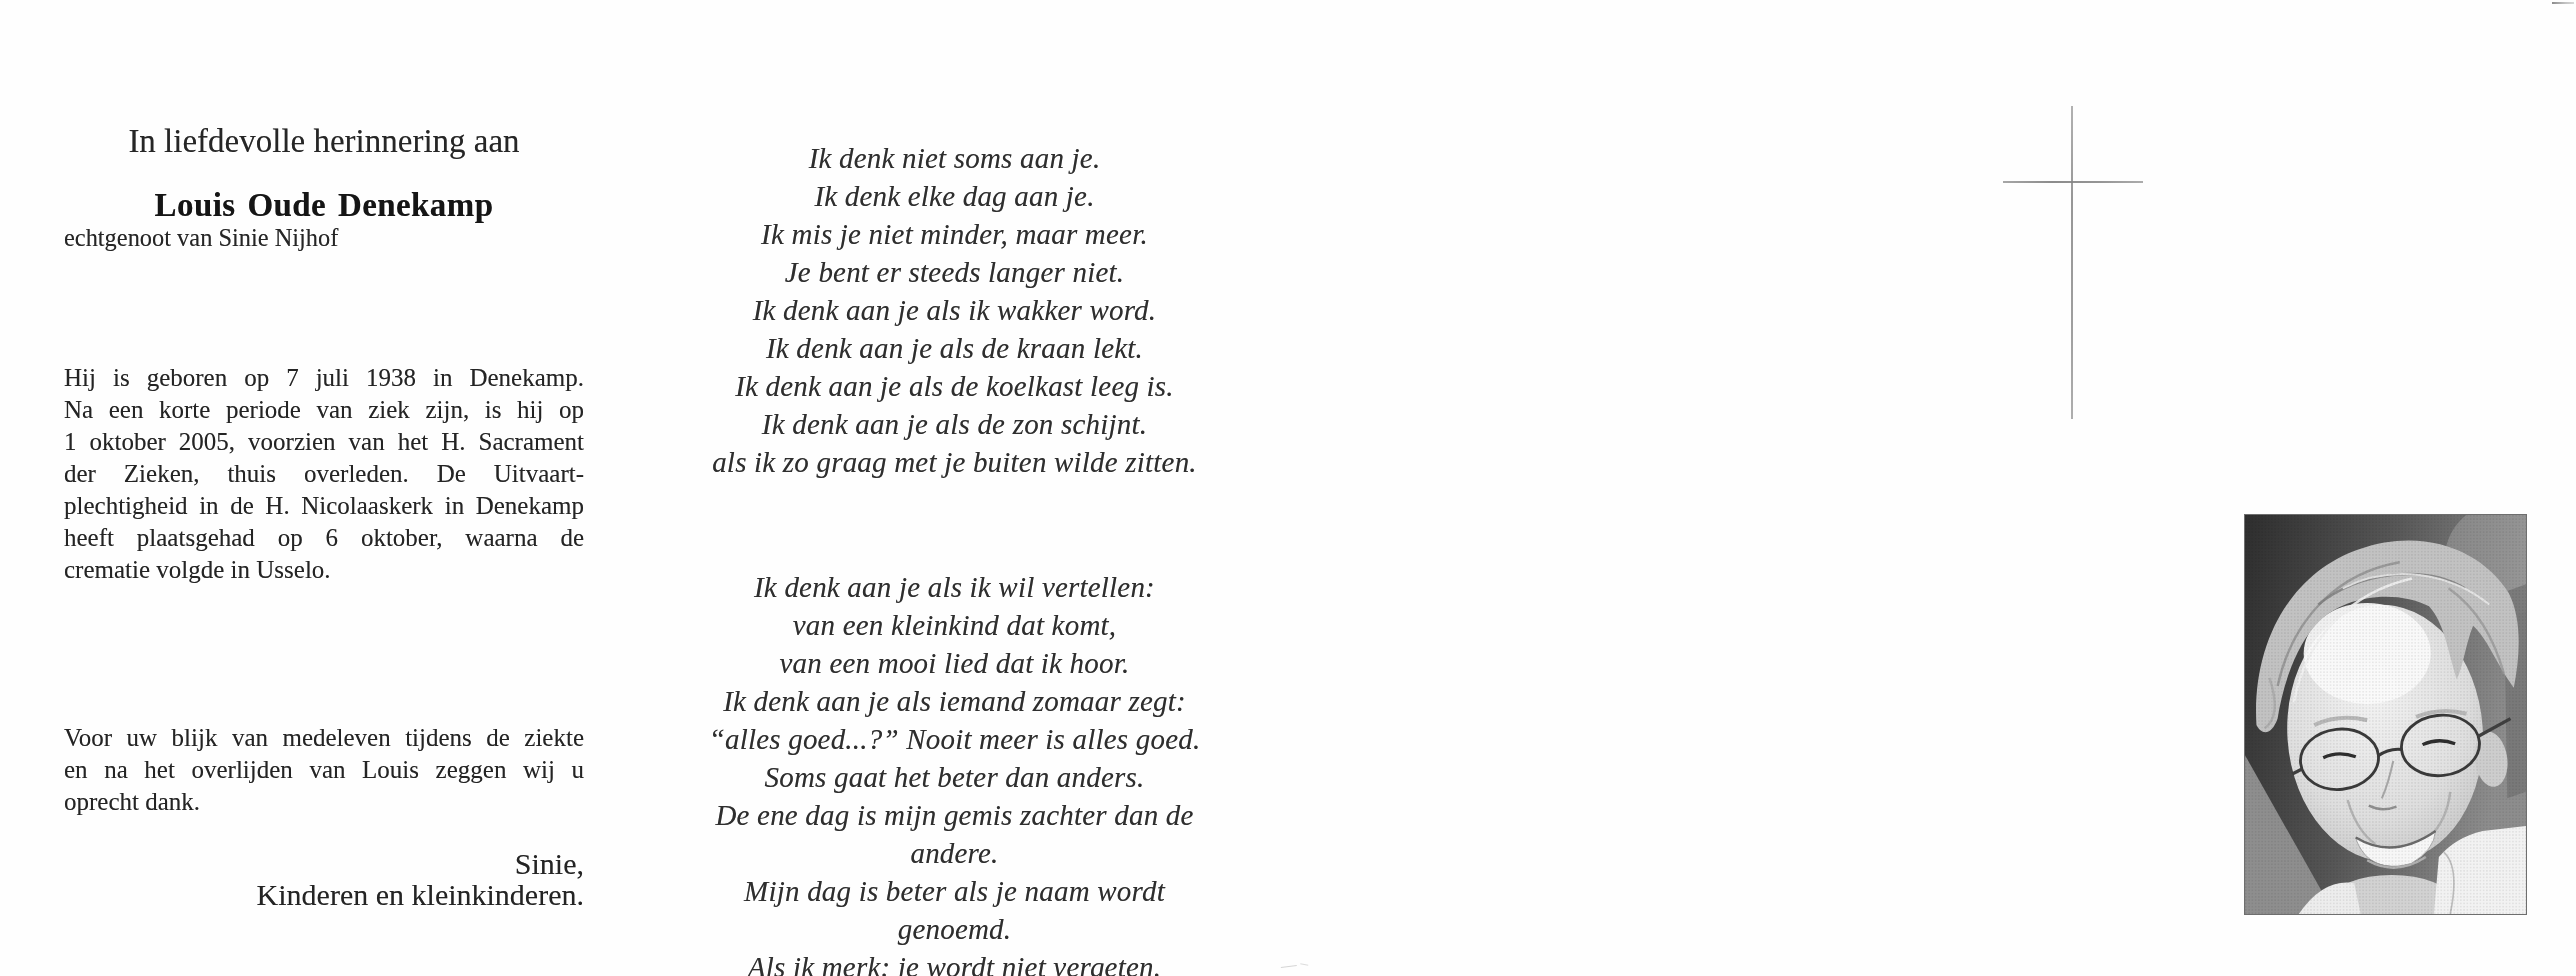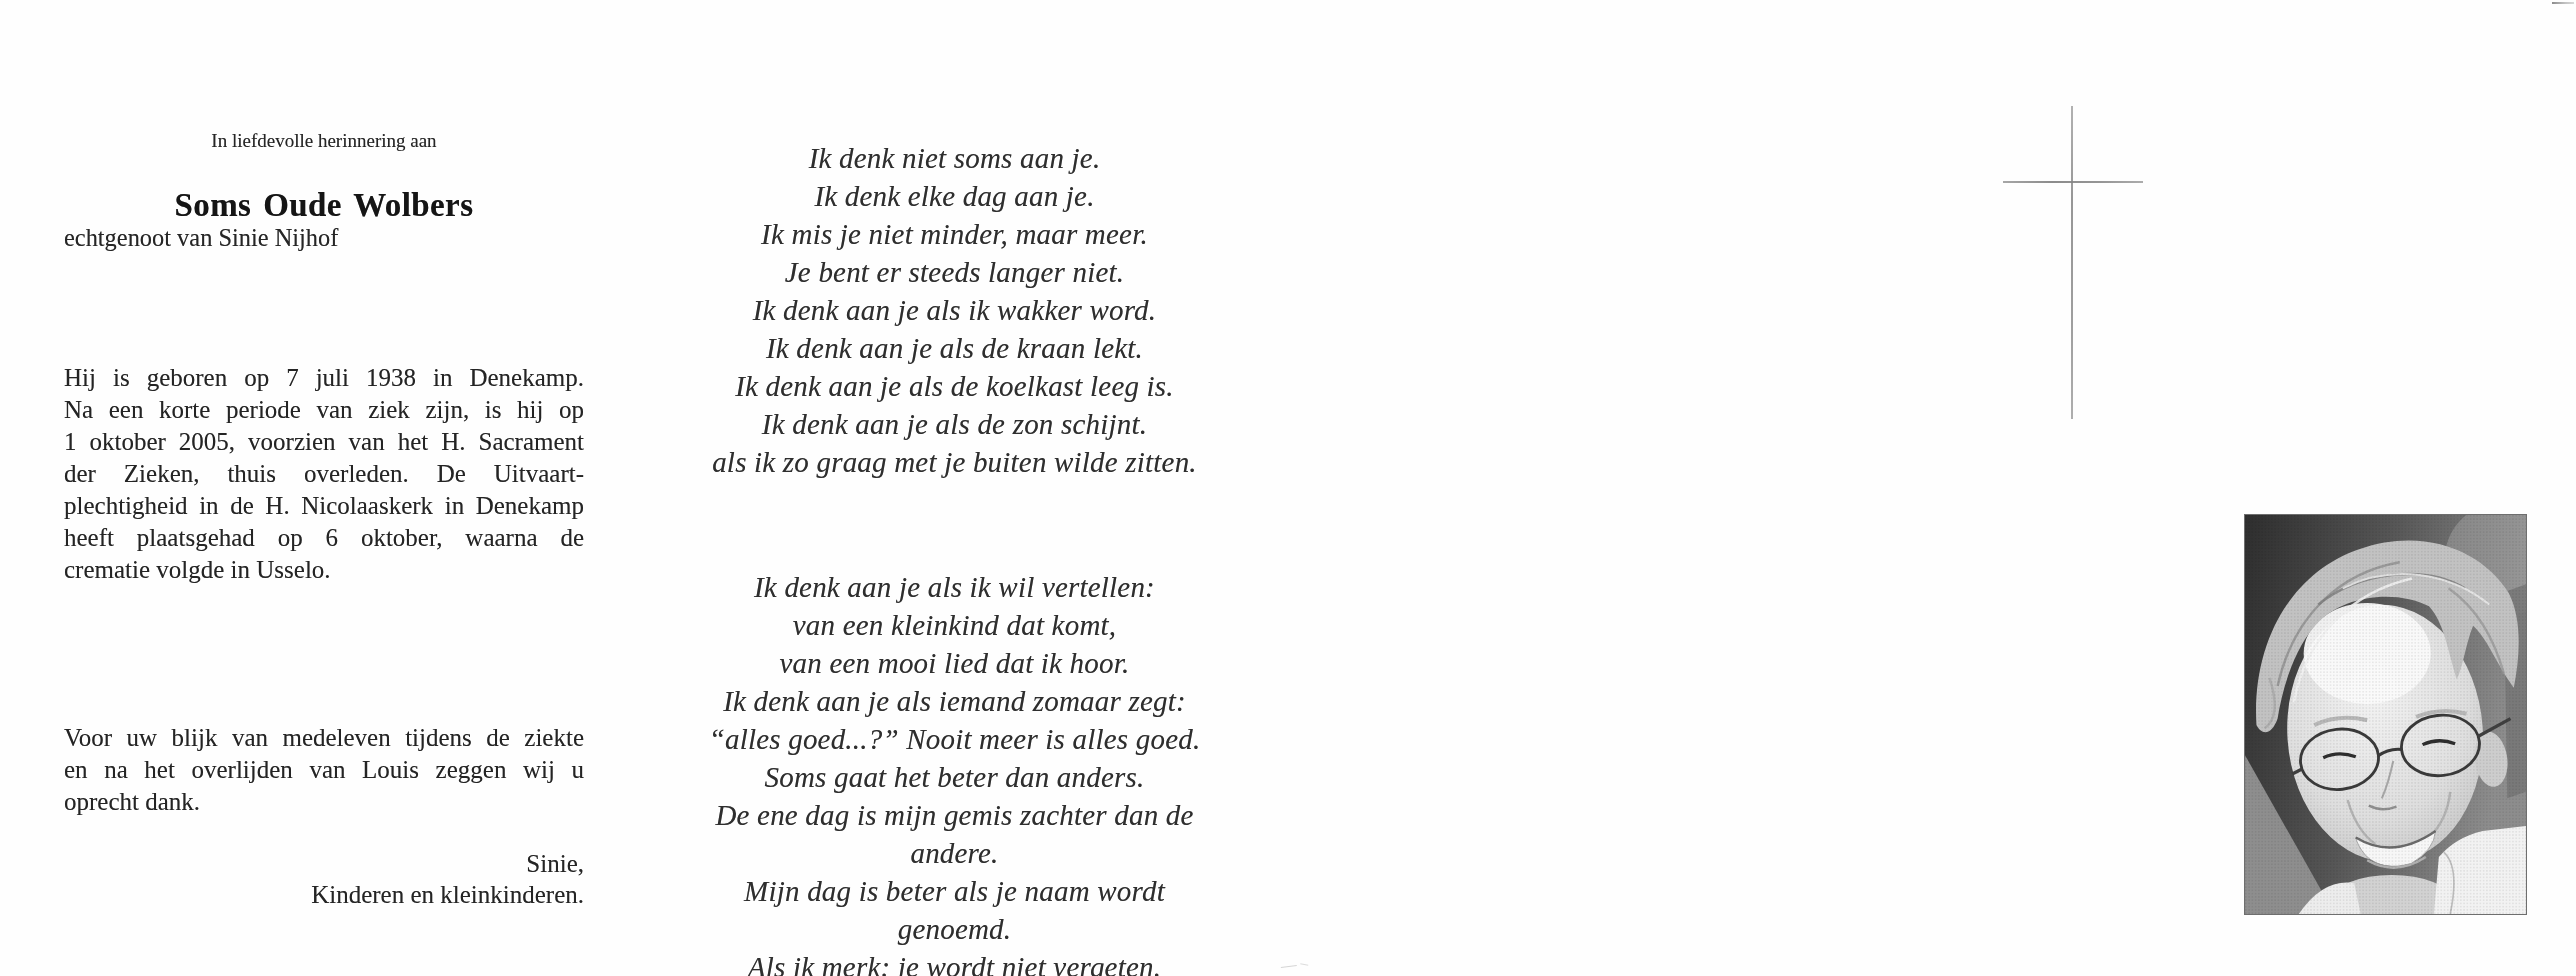--- a/index.html
+++ b/index.html
@@ -5,33 +5,33 @@
   html,body{margin:0;padding:0;}
   body{
     width:2576px;height:977px;position:relative;overflow:hidden;
     background:#fefefe;
     font-family:"Liberation Serif","DejaVu Serif",serif;
     color:#1d1d1d;
   }
   .abs{position:absolute;}
   
   .left-page{left:64px;top:0;width:520px;height:977px;}
-  .intro-line{top:129px;left:0;width:100%;text-align:center;font-size:19px;line-height:24.4px;
+  .intro-line{top:129px;left:0;width:100%;text-align:center;font-size:33px;line-height:24.4px;
     color:#262626;text-shadow:0 0 0.5px rgba(0,0,0,.35);}
   .deceased-name{top:189px;left:0;width:100%;text-align:center;font-size:33px;line-height:33px;
     font-weight:bold;color:#151515;letter-spacing:0.4px;word-spacing:3.3px;text-shadow:0 0 0.6px rgba(0,0,0,.45);}
   .relation-line{top:226px;left:0;width:100%;text-align:left;font-size:24.4px;line-height:24.4px;
     color:#262626;text-shadow:0 0 0.5px rgba(0,0,0,.35);}
   .bio-block{top:326px;left:0;width:100%;margin-top:36px;}
   .ack-block{top:722px;left:0;width:100%;}
   .body-line{font-size:25px;line-height:32px;color:#242424;text-shadow:0 0 0.5px rgba(0,0,0,.3);
     text-align:justify;text-align-last:justify;white-space:normal;}
   .body-line.last{text-align:right;text-align-last:left;}
   .signature-block{top:848px;left:0;width:100%;text-align:right;}
-  .signature-line{font-size:25px;line-height:31px;color:#242424;text-shadow:0 0 0.5px rgba(0,0,0,.3);}
+  .signature-line{font-size:30px;line-height:31px;color:#242424;text-shadow:0 0 0.5px rgba(0,0,0,.3);}
   
   .poem-page{left:686px;top:0;width:537px;height:977px;}
   .stanza{left:0;width:100%;text-align:center;}
   .stanza-1{top:139px;}
   .stanza-2{top:568px;}
   .poem-line{font-style:italic;font-size:29px;line-height:38px;color:#2e2e2e;
     text-shadow:0 0 0.6px rgba(40,40,40,.4);letter-spacing:0.2px;text-align:center;}
   
   .cross-v{left:2071px;top:106px;width:1.6px;height:313px;
     background:linear-gradient(180deg,#a9a9a9,#8b8b8b 30%,#949494 70%,#a5a5a5);opacity:.9;}
@@ -43,21 +43,21 @@
   .artifact-dash{left:2552px;top:1.6px;width:22px;height:2.4px;
     background:linear-gradient(90deg,#8c8c8c,#c2c2c2 60%,#d8d8d8);}
   .artifact-squiggle{left:1281px;top:966px;width:16.3px;height:3.3px;border-top:1.6px solid #d5d5d5;transform:rotate(-7deg);}
   .artifact-squiggle2{left:1300px;top:964px;width:8.1px;height:3.3px;border-top:1.6px solid #dcdcdc;transform:rotate(10deg);}
 </style>
 </head>
 <body>
 
 <div class="abs left-page">
   <div class="abs intro-line">In liefdevolle herinnering aan</div>
-  <div class="abs deceased-name">Soms Oude Wolbers</div>
+  <div class="abs deceased-name">Louis Oude Denekamp</div>
   <div class="abs relation-line">echtgenoot van Sinie Nijhof</div>
 
   <div class="abs bio-block">
     <div class="body-line">Hij is geboren op 7 juli 1938 in Denekamp.</div>
     <div class="body-line">Na een korte periode van ziek zijn, is hij op</div>
     <div class="body-line">1 oktober 2005, voorzien van het H. Sacrament</div>
     <div class="body-line">der Zieken, thuis overleden. De Uitvaart-</div>
     <div class="body-line">plechtigheid in de H. Nicolaaskerk in Denekamp</div>
     <div class="body-line">heeft plaatsgehad op 6 oktober, waarna de</div>
     <div class="body-line last">crematie volgde in Usselo.</div>

